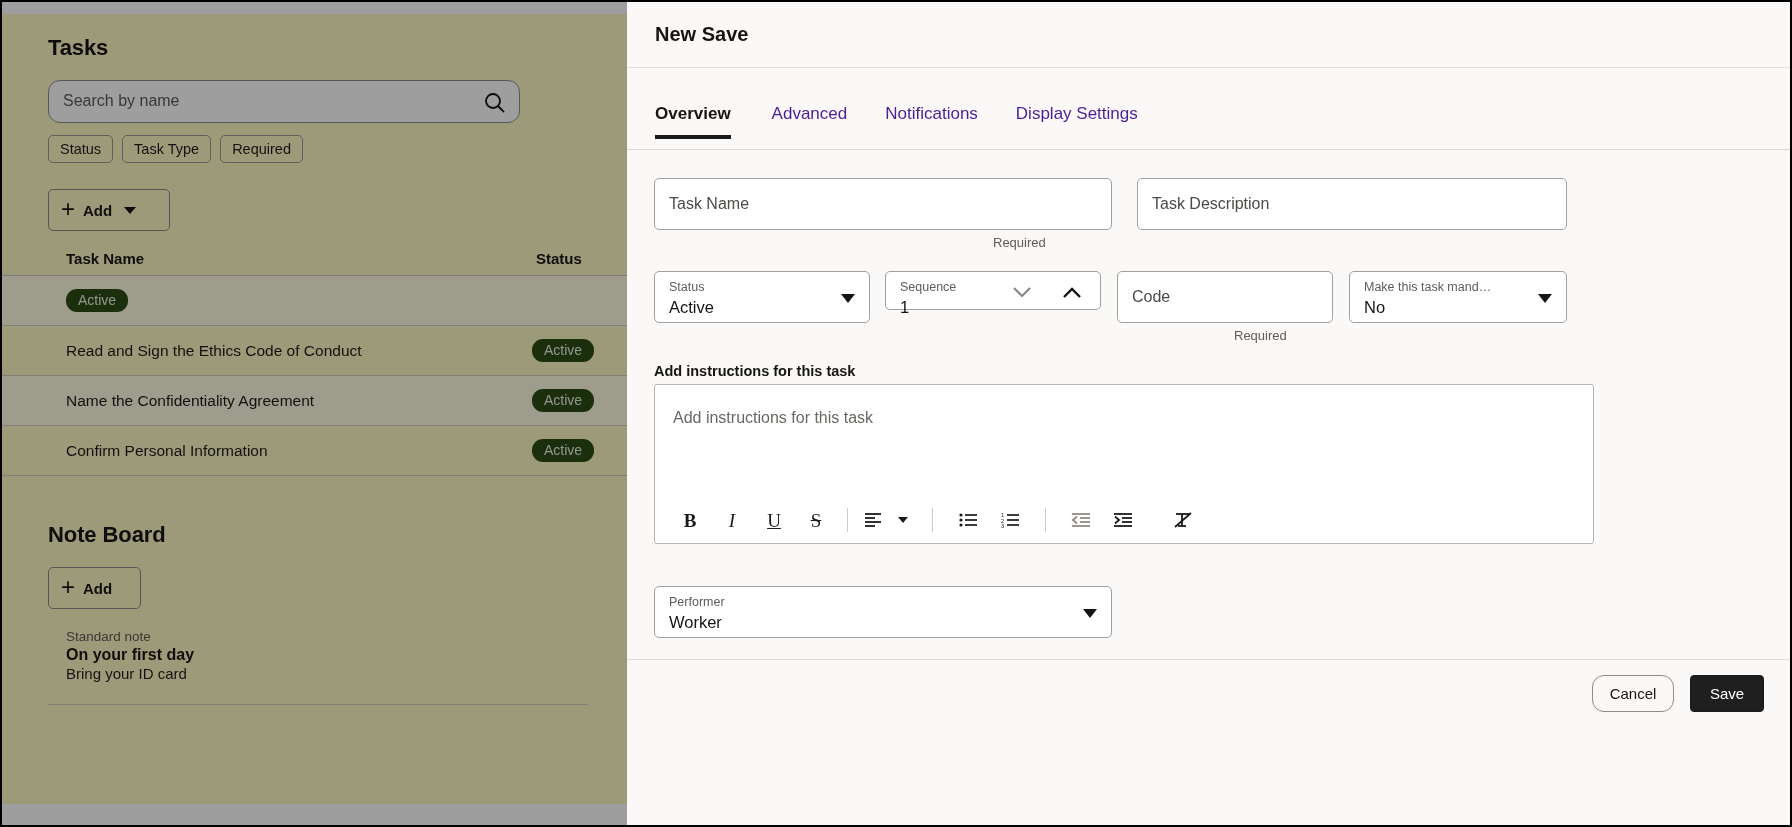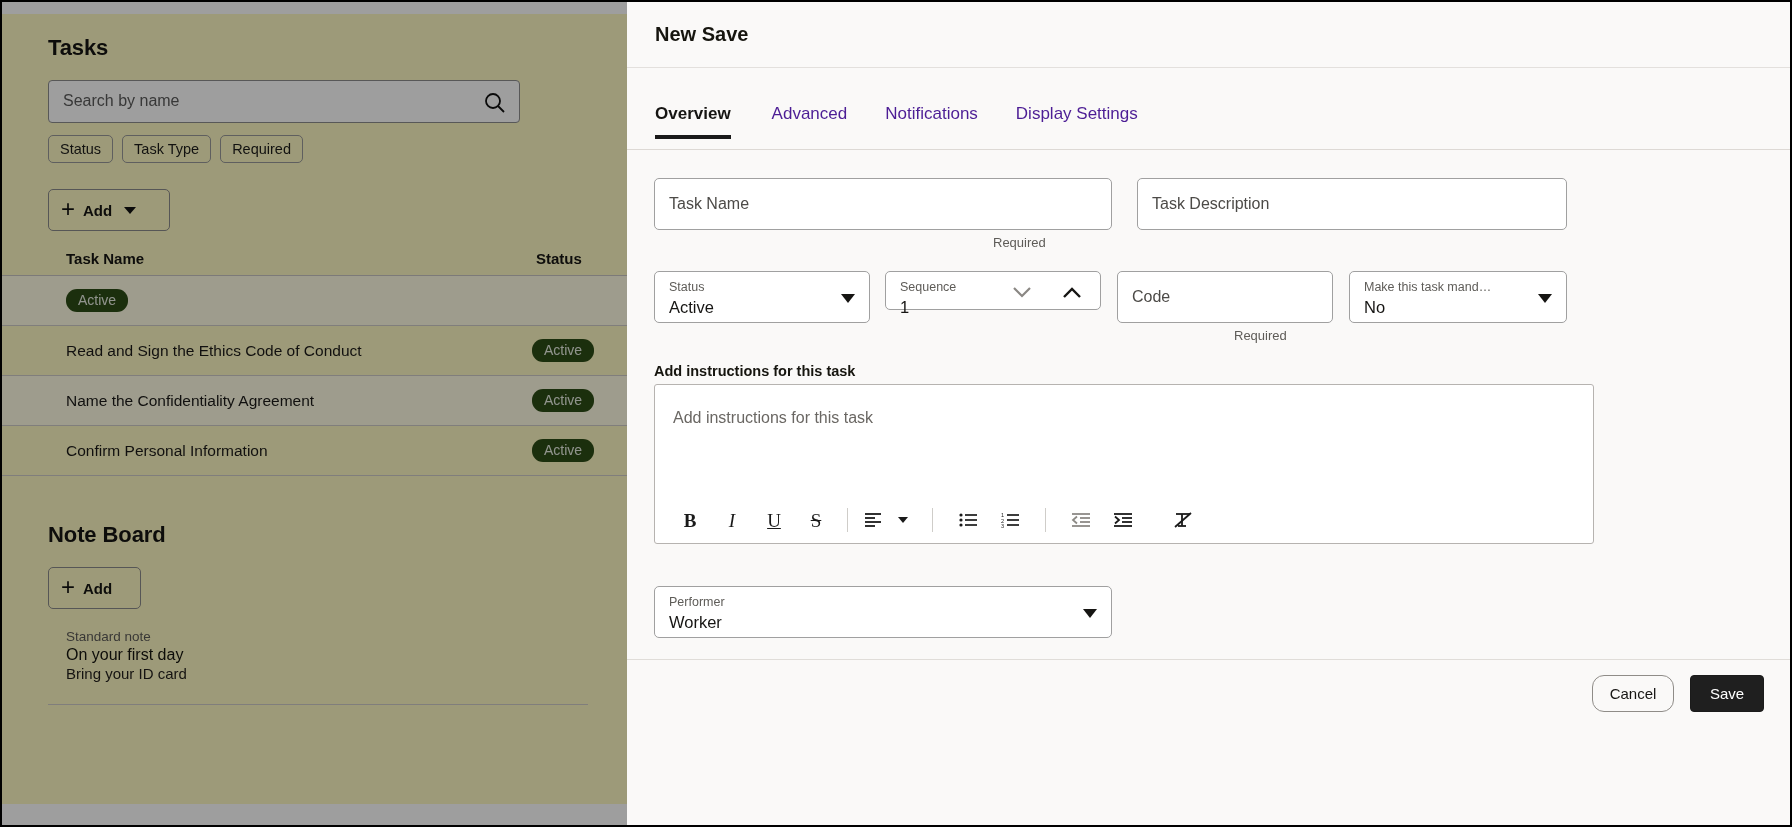--- a/index.html
+++ b/index.html
@@ -43,21 +43,21 @@
     font-weight: bold;
     color: #161513;
     letter-spacing: -0.1px;
   }
 
   .search-box {
     position: absolute;
     left: 46px; top: 66px;
     width: 472px; height: 43px;
     border: 1px solid #8f8f8f;
-    border-radius: 4px;
+    border-radius: 12px;
     background: #fff;
   }
   .search-box .ph {
     position: absolute;
     left: 14px; top: 11px;
     font-size: 16px;
     color: #5b5b5b;
   }
   .search-icon {
     position: absolute;
@@ -145,21 +145,21 @@
     white-space: nowrap;
   }
 
   .note-title { position: absolute; left: 46px; top: 508px; }
   .note-card {
     position: absolute;
     left: 46px; top: 615px;
     width: 540px;
   }
   .note-kind { font-size: 13.5px; color: #5d5b58; margin-left: 18px; }
-  .note-head { font-size: 16px; font-weight: normal; color: #16150f; margin-left: 18px; margin-top: 2px; }
+  .note-head { font-size: 16px; font-weight: bold; color: #16150f; margin-left: 18px; margin-top: 2px; }
   .note-body { font-size: 15px; color: #221f1c; margin-left: 18px; margin-top: 1px; }
   .note-rule {
     position: absolute;
     left: 46px; top: 690px;
     width: 540px; height: 1px;
     background: #cfccc9;
   }
 
   
   .modal {

